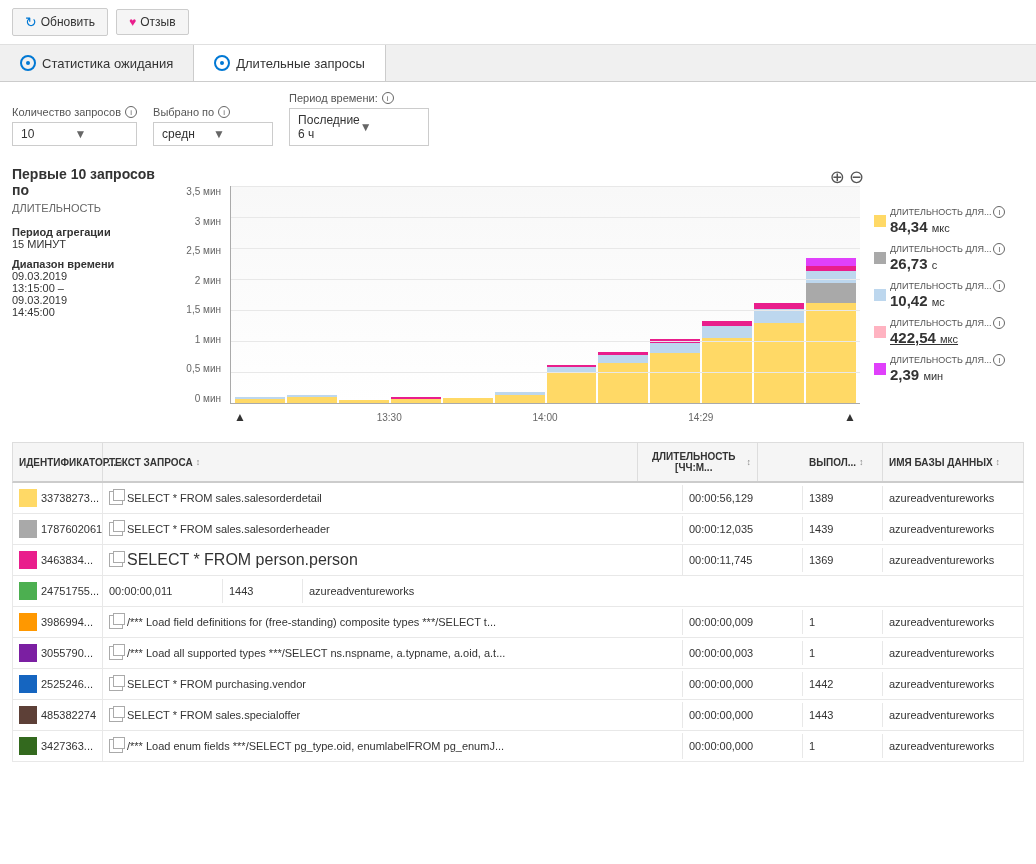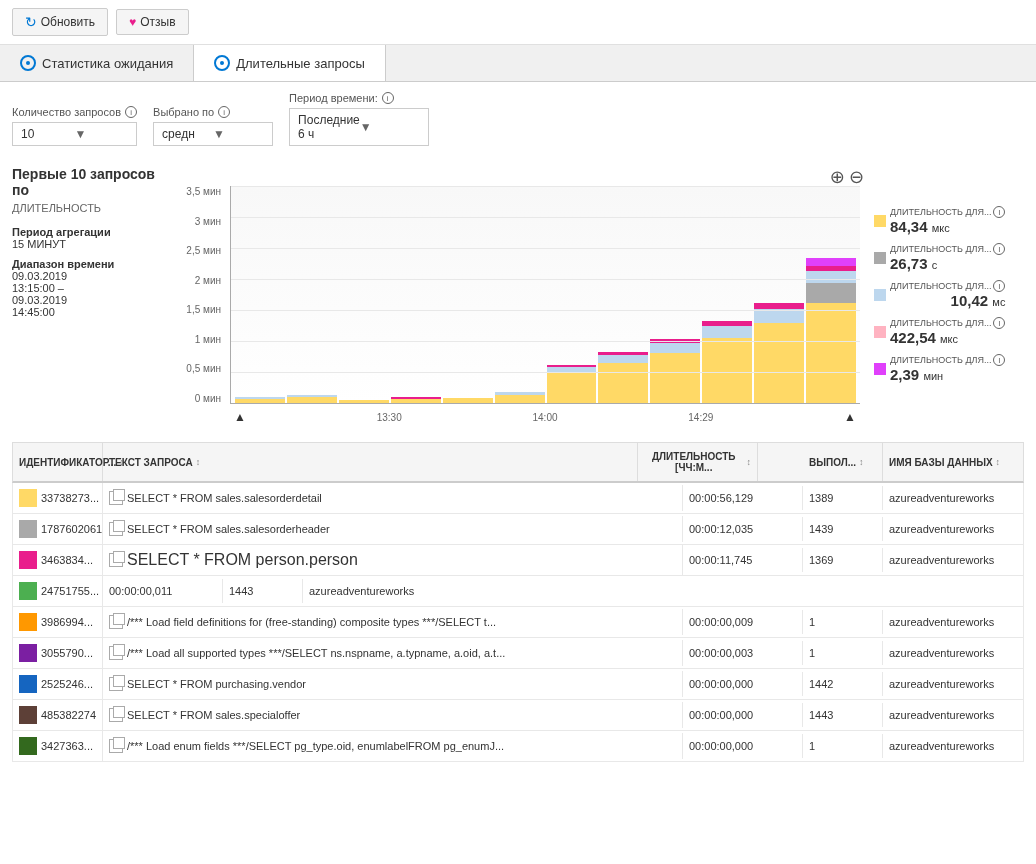--- a/index.html
+++ b/index.html
@@ -265,31 +265,31 @@
           <div style="font-size:15px; font-weight:600;">26,73 <span style="font-size:11px; font-weight:400;">с</span></div>
         </div>
       </div>
       <div class="legend-item" style="margin-bottom:8px;">
         <div style="width:12px; height:12px; background:#BDD7EE; flex-shrink:0;"></div>
         <div>
           <div style="font-size:9px; color:#555; text-transform:uppercase; display:flex; align-items:center; gap:2px;">
             ДЛИТЕЛЬНОСТЬ ДЛЯ...
             <span class="info-icon">i</span>
           </div>
-          <div style="font-size:15px; font-weight:600;text-align:right;">10,42 <span style="font-size:11px; font-weight:400;">мс</span></div>
+          <div style="font-size:15px; font-weight:600;">10,42 <span style="font-size:11px; font-weight:400;">мс</span></div>
         </div>
       </div>
       <div class="legend-item" style="margin-bottom:8px;">
         <div style="width:12px; height:12px; background:#FFB3C1; flex-shrink:0;"></div>
         <div>
           <div style="font-size:9px; color:#555; text-transform:uppercase; display:flex; align-items:center; gap:2px;">
             ДЛИТЕЛЬНОСТЬ ДЛЯ...
             <span class="info-icon">i</span>
           </div>
-          <div style="font-size:15px; font-weight:600;">422,54 <span style="font-size:11px; font-weight:400;">мкс</span></div>
+          <div style="font-size:15px; font-weight:600;text-decoration:underline;">422,54 <span style="font-size:11px; font-weight:400;">мкс</span></div>
         </div>
       </div>
       <div class="legend-item" style="margin-bottom:8px;">
         <div style="width:12px; height:12px; background:#E040FB; flex-shrink:0;"></div>
         <div>
           <div style="font-size:9px; color:#555; text-transform:uppercase; display:flex; align-items:center; gap:2px;">
             ДЛИТЕЛЬНОСТЬ ДЛЯ...
             <span class="info-icon">i</span>
           </div>
           <div style="font-size:15px; font-weight:600;">2,39 <span style="font-size:11px; font-weight:400;">мин</span></div>

